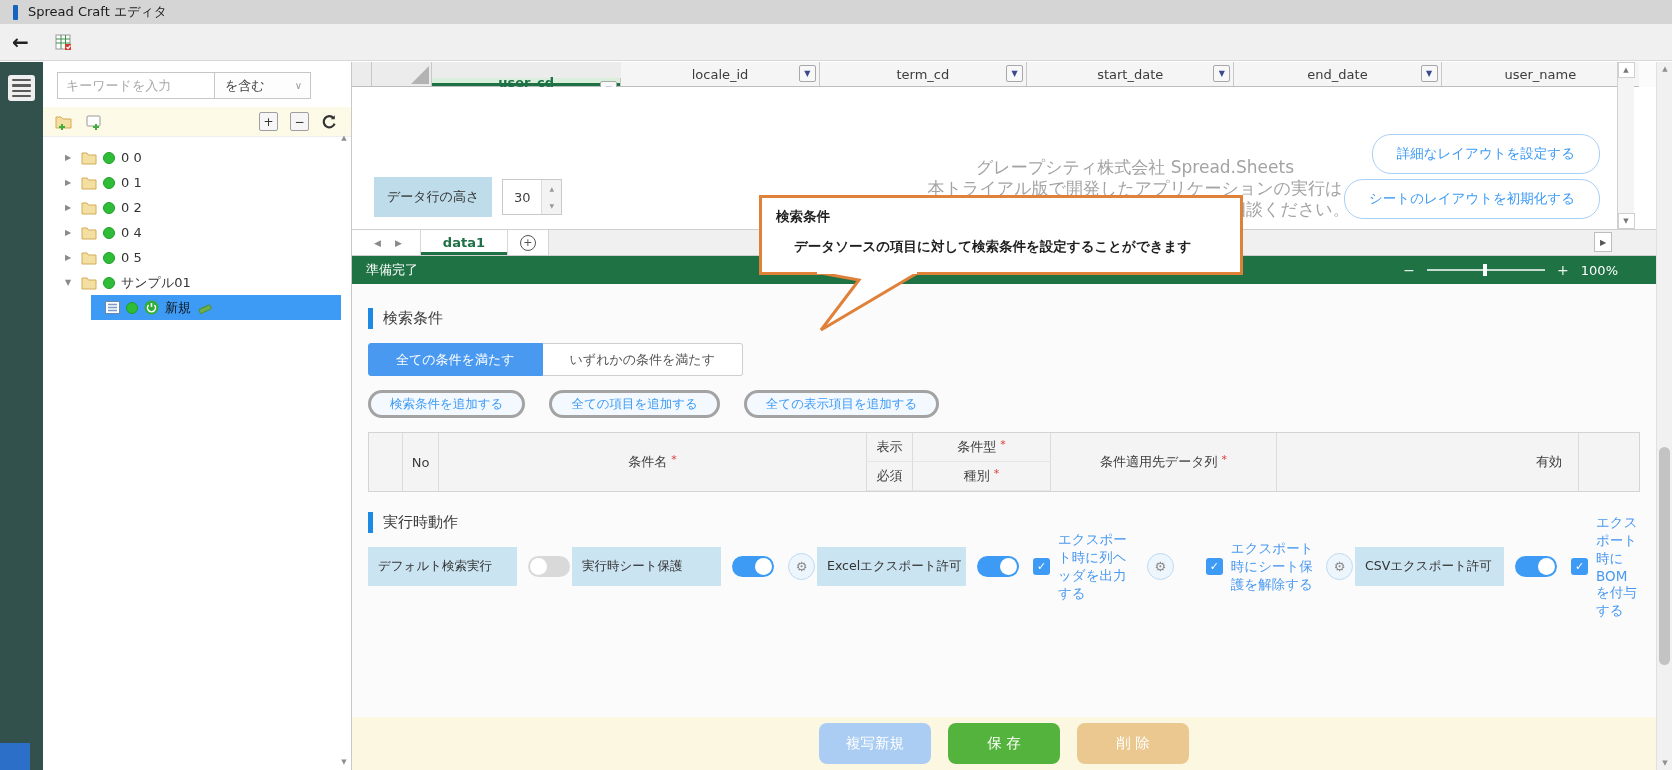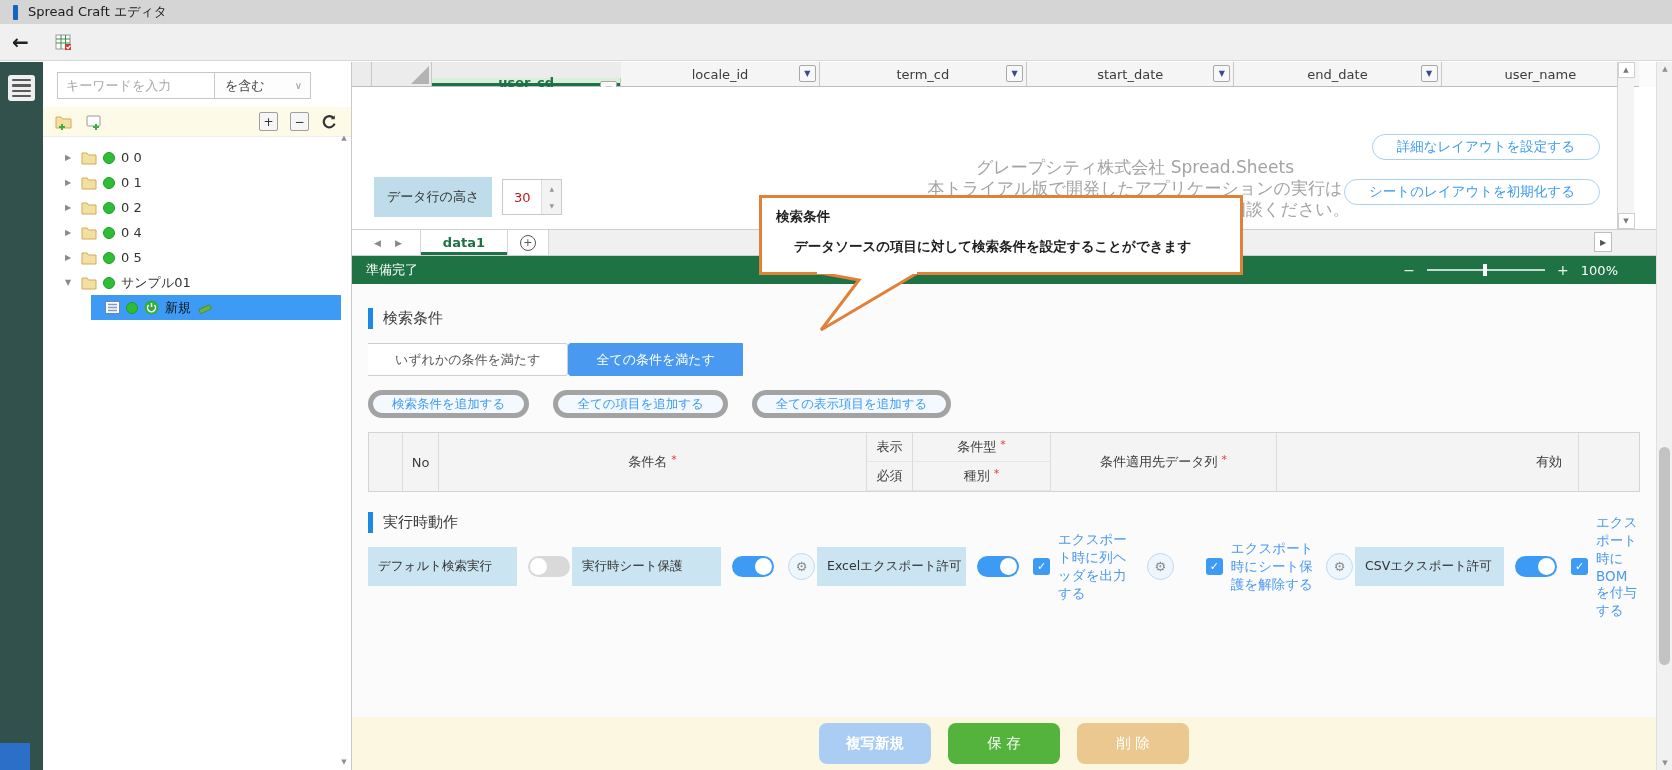--- a/index.html
+++ b/index.html
@@ -57,24 +57,24 @@
   .sheet-vscroll { width:17px; background:#f4f4f4; border-left:1px solid #d0d0d0; display:flex; flex-direction:column; justify-content:space-between; align-items:center; flex:none; }
   .sheet-vscroll .btn { width:17px; height:16px; background:#fff; border:1px solid #d0d0d0; font-size:7px; color:#777; display:flex; align-items:center; justify-content:center; }
 
   
   .sheet-wrap { display:flex; flex:none; height:25px; }
   .sheet-body { height:143px; background:#fff; position:relative; border-bottom:1px solid #cfcfcf; flex:none; }
   .watermark { position:absolute; left:548px; top:70px; width:470px; text-align:center; color:#a3a3a3; font-size:17px; line-height:21px; }
   .rowheight-card { position:absolute; left:16px; top:84px; display:flex; align-items:center; background:#fff; padding:6px; }
   .rowheight-label { background:#bedce9; padding:11px 13px; font-size:13px; color:#333; }
   .spinner { display:flex; margin-left:10px; border:1px solid #c9c9c9; background:#fff; height:36px; }
-  .spinner .val { width:38px; display:flex; align-items:center; justify-content:center; font-size:13px; color:#b91c1c; }
+  .spinner .val { width:38px; display:flex; align-items:center; justify-content:center; font-size:13px; color:#404040; }
   .spinner .arrows { width:20px; border-left:1px solid #dcdcdc; display:flex; flex-direction:column; }
   .spinner .arrows div { flex:1; display:flex; align-items:center; justify-content:center; font-size:6px; color:#999; background:#f3f3f3; cursor:pointer; }
-  .layout-btn { position:absolute; right:56px; height:26px; border:1px solid #a9d0f5; background:#fff; color:#3d9bf5; border-radius:19px; font-size:13.5px; padding:12px 24px; display:flex; align-items:center; cursor:pointer; font-family:inherit; }
+  .layout-btn { position:absolute; right:56px; height:40px; border:1px solid #a9d0f5; background:#fff; color:#3d9bf5; border-radius:19px; font-size:13.5px; padding:12px 24px; display:flex; align-items:center; cursor:pointer; font-family:inherit; }
   .layout-btn.b1 { top:47px; }
   .layout-btn.b2 { top:92px; z-index:30; }
 
   
   .tabbar { height:26px; display:flex; align-items:stretch; background:#fff; border-bottom:1px solid #cfcfcf; flex:none; }
   .tab-navs { display:flex; align-items:center; gap:14px; padding:0 18px 0 22px; color:#8a8a8a; font-size:9px; }
   .sheet-tab { padding:0 22px; display:flex; align-items:center; font-weight:bold; color:#1e7145; border-left:1px solid #d6d6d6; border-right:1px solid #d6d6d6; box-shadow:inset 0 -3px 0 #1e7145; background:#fff; cursor:pointer; }
   .add-sheet { width:40px; display:flex; align-items:center; justify-content:center; cursor:pointer; }
   .add-sheet .circle { width:16px; height:16px; border:1.5px solid #555; border-radius:50%; font-size:11px; line-height:13px; text-align:center; color:#555; }
   .hscroll { flex:1; background:#f0f0f0; border-left:1px solid #d6d6d6; position:relative; }
@@ -98,21 +98,21 @@
   
   .form { flex:1; position:relative; padding:14px 16px 0; }
   .section-head { display:flex; align-items:center; gap:10px; margin:10px 0 14px; }
   .section-head .bar { width:5px; height:21px; background:#1e88e5; }
   .section-head .txt { font-size:15px; color:#3c3c3c; }
   .cond-tabs { display:flex; margin:0 0 14px; }
   .cond-tab { height:33px; padding:0 27px; display:flex; align-items:center; font-size:13px; cursor:pointer; }
   .cond-tab.on { background:#4a99f0; color:#fff; border:1px solid #4a99f0; border-radius:3px 0 0 3px; }
   .cond-tab.off { background:#fff; color:#555; border:1px solid #cfcfcf; border-left:none; border-radius:0 3px 3px 0; }
   .pill-row { display:flex; gap:24px; margin-bottom:14px; }
-  .pill { height:28px; border:5px solid #a3a3a3; border-radius:15px; background:#f3f9ff; color:#3d9bf5; font-size:12.5px; padding:0 19px; display:flex; align-items:center; cursor:pointer; font-family:inherit; }
+  .pill { height:28px; border:3px solid #a3a3a3; border-radius:15px; background:#f3f9ff; color:#3d9bf5; font-size:12.5px; padding:0 19px; display:flex; align-items:center; cursor:pointer; font-family:inherit; }
 
   .cond-table { display:grid; grid-template-columns:34px 36px 1fr 46px 138px 226px 243px 59px 60px; grid-template-rows:29px 29px; background:#f4f4f4; border:1px solid #d4d4d4; width:100%; margin-bottom:20px; }
   .cth { border-right:1px solid #dcdcdc; border-bottom:1px solid #e6e6e6; display:flex; align-items:center; justify-content:center; font-size:13px; color:#3c3c3c; gap:2px; }
   .cth.span2 { grid-row:1 / span 2; border-bottom:none; }
   .cth.last { border-right:none; }
   .req { color:#e03a3a; font-size:11px; margin-left:2px; transform:translateY(-3px); }
 
   .settings { display:flex; gap:2px; }
   .setting-row { display:flex; align-items:stretch; height:39px; }
   .setting-label { width:149px; background:#cbe4f2; display:flex; align-items:center; padding-left:10px; font-size:12.5px; color:#333; flex:none; }
@@ -125,21 +125,21 @@
   .toggle.off .knob { left:2px; }
   .gear-btn { width:27px; height:27px; border-radius:50%; border:1px solid #bcd9f2; background:#eef6fd; color:#8a8a8a; font-size:13px; display:flex; align-items:center; justify-content:center; cursor:pointer; flex:none; }
   .chk-group { display:flex; align-items:center; gap:8px; }
   .checkbox { width:17px; height:17px; border-radius:3px; background:#3d9bf5; color:#fff; font-size:11px; font-weight:bold; display:flex; align-items:center; justify-content:center; cursor:pointer; flex:none; }
   .chk-label { color:#4a99f0; font-size:13.5px; }
 
   
   .footer { height:53px; background:#fbf7e1; display:flex; align-items:center; justify-content:center; gap:17px; flex:none; }
   .fbtn { height:41px; min-width:112px; border:none; border-radius:8px; color:#fff; font-size:14.5px; padding:0 26px; cursor:pointer; font-family:inherit; }
   .fbtn.preview { background:#4a94e8; }
-  .fbtn.copy { background:#abcdf4;font-weight:bold; }
+  .fbtn.copy { background:#abcdf4; }
   .fbtn.save { background:#54b33c; }
   .fbtn.del { background:#eac88f; }
 
   
   .page-scroll { width:16px; background:#f1f1f1; border-left:1px solid #e0e0e0; position:relative; flex:none; }
   .page-scroll .thumb { position:absolute; left:2px; width:11px; border-radius:6px; background:#c3c3c3; top:385px; height:218px; cursor:grab; }
   .page-scroll .tri { position:absolute; left:0; width:16px; text-align:center; font-size:7px; color:#8f8f8f; }
   svg { display:block; }
 </style>
 </head>
@@ -379,22 +379,22 @@
       </div>
 
       <div class="form">
 
         <div class="section-head">
           <div class="bar"></div>
           <div class="txt">検索条件</div>
         </div>
 
         <div class="cond-tabs">
+          <div class="cond-tab on">全ての条件を満たす</div>
           <div class="cond-tab off">いずれかの条件を満たす</div>
-          <div class="cond-tab on">全ての条件を満たす</div>
         </div>
 
         <div class="pill-row">
           <button class="pill">検索条件を追加する</button>
           <button class="pill">全ての項目を追加する</button>
           <button class="pill">全ての表示項目を追加する</button>
         </div>
 
         <div class="cond-table">
           <div class="cth span2" style="grid-column:1"></div>

